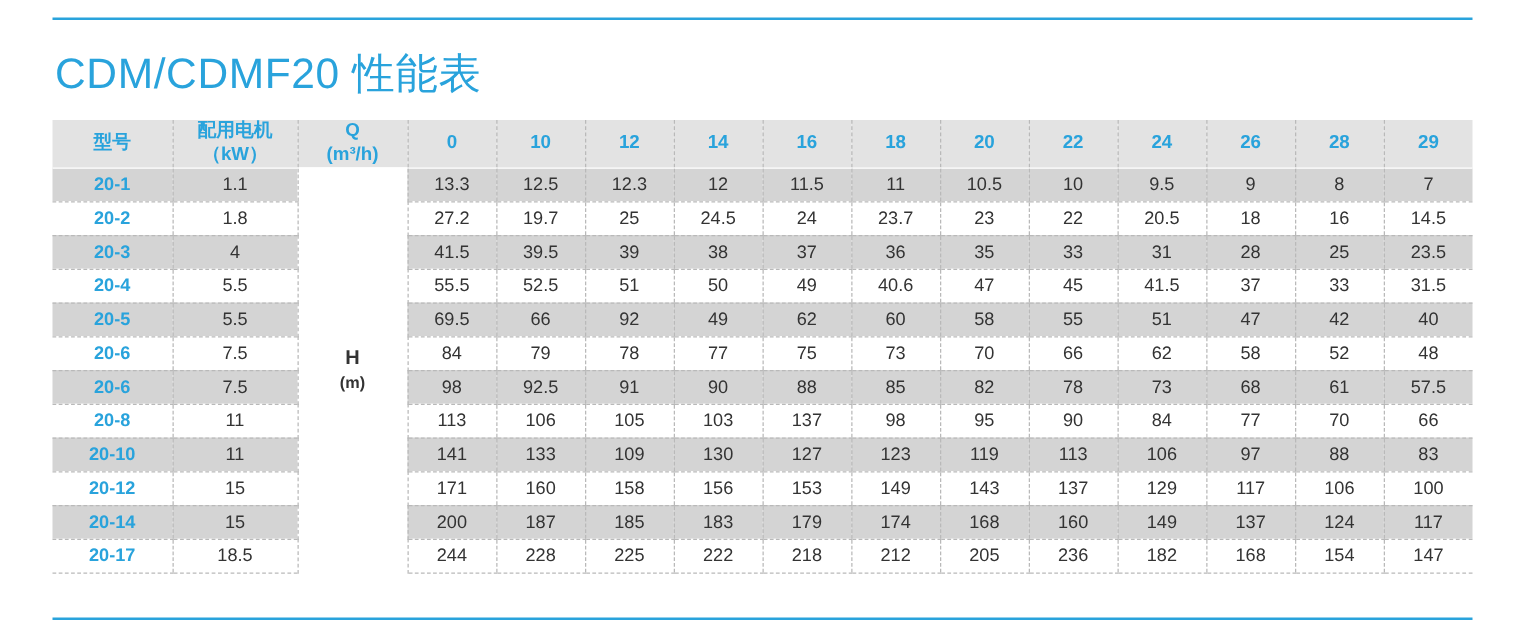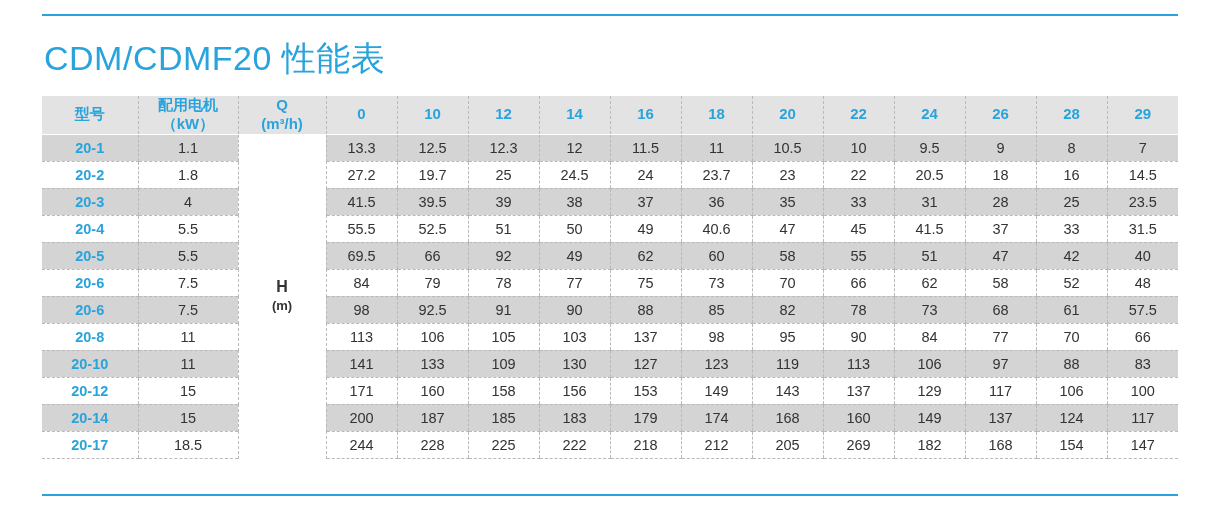--- a/index.html
+++ b/index.html
@@ -334,21 +334,21 @@
       <tr class="plain">
         <td class="model">20-17</td>
         <td>18.5</td>
         <td>244</td>
         <td>228</td>
         <td>225</td>
         <td>222</td>
         <td>218</td>
         <td>212</td>
         <td>205</td>
-        <td>269</td>
+        <td>236</td>
         <td>182</td>
         <td>168</td>
         <td>154</td>
         <td>147</td>
       </tr>
     </tbody>
   </table>
 
   <div class="bottom-rule"></div>
 </div>

